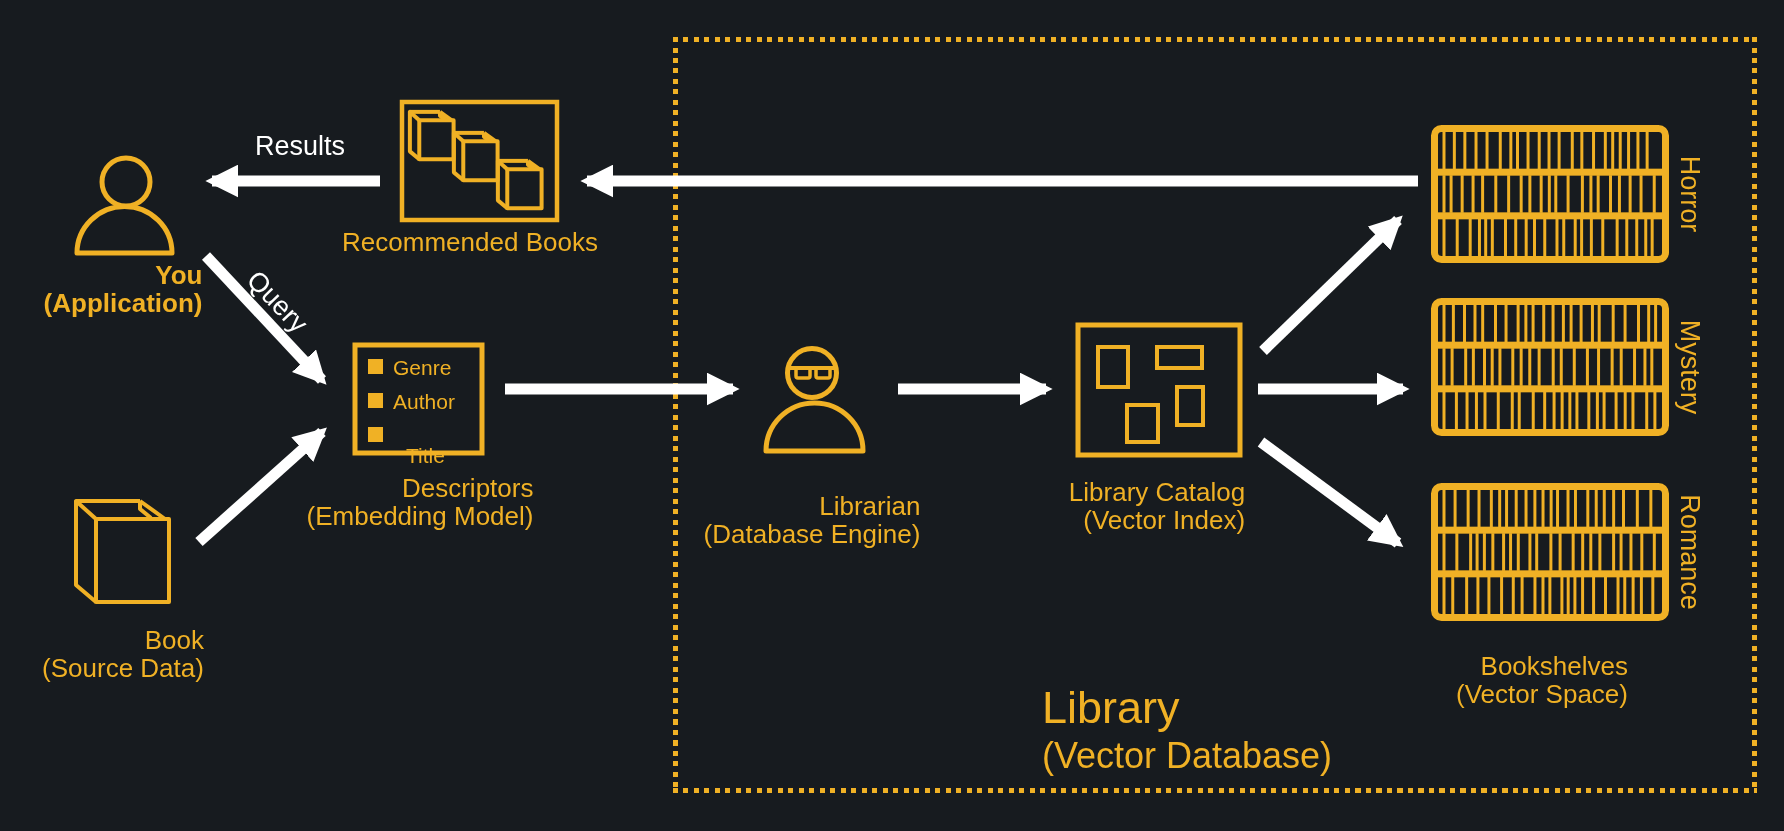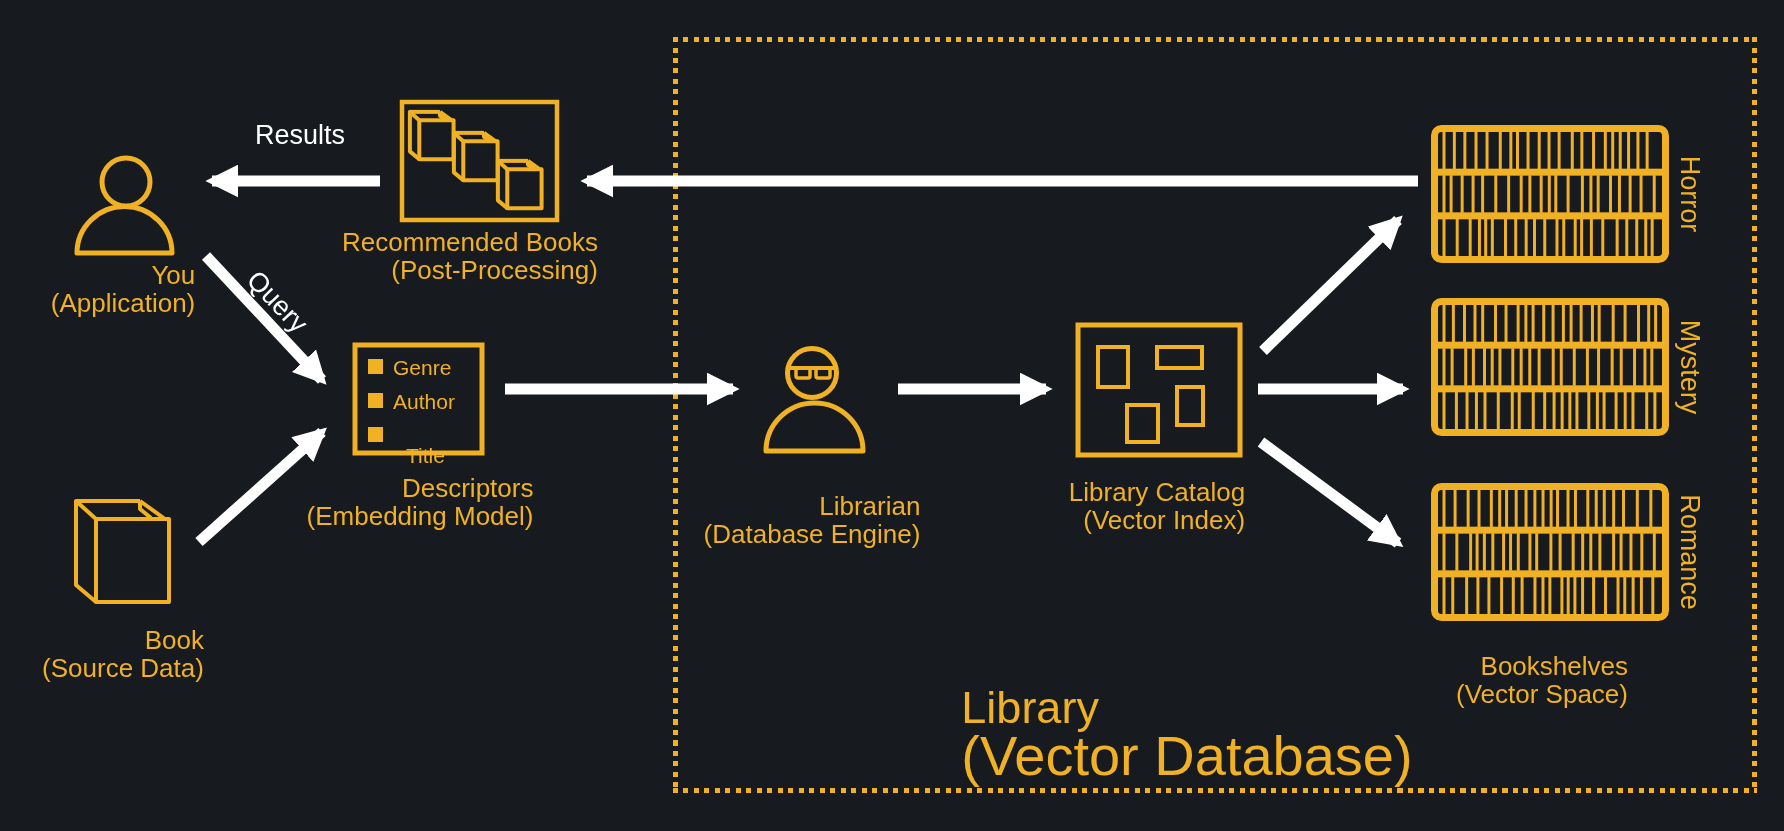--- a/index.html
+++ b/index.html
@@ -41,21 +41,21 @@
   .shelf-label{
     position:absolute;z-index:3;color:var(--accent);
     font-size:27px;white-space:nowrap;
     transform:translate(-50%,-50%) rotate(90deg);
   }
   .library-title{
     position:absolute;z-index:3;transform:translateX(-50%);
     color:var(--accent);white-space:nowrap;
     font-size:45px;line-height:48px;
   }
-  .library-title .sub{font-size:56px;}
+  .library-title .sub{font-size:36px;}
 </style>
 </head>
 <body style="background: rgb(23, 27, 31);">
 
 <div id="stage">
 
   <div>
     <div class="lb-edge lb-h" style="left:673px;top:37px;width:1084px;"></div>
     <div class="lb-edge lb-h" style="left:673px;top:788px;width:1084px;"></div>
     <div class="lb-edge lb-v" style="left:673px;top:37px;height:756px;"></div>
@@ -331,31 +331,30 @@
       <line x1="199" y1="542" x2="322" y2="432" marker-end="url(#ah)"></line>
       <line x1="505" y1="389" x2="733" y2="389" marker-end="url(#ah)"></line>
       <line x1="898" y1="389" x2="1046" y2="389" marker-end="url(#ah)"></line>
       <line x1="1263" y1="351" x2="1398" y2="220" marker-end="url(#ah)"></line>
       <line x1="1258" y1="389" x2="1403" y2="389" marker-end="url(#ah)"></line>
       <line x1="1261" y1="442" x2="1398" y2="543" marker-end="url(#ah)"></line>
       <line x1="1418" y1="181" x2="587" y2="181" marker-end="url(#ah)"></line>
     </g>
   </svg>
 
-  <div class="arrow-label" style="left:300px;top:120px;">Results</div>
+  <div class="arrow-label" style="left:300px;top:131px;">Results</div>
   <div class="arrow-label rot" style="left:277px;top:302px;">Query</div>
 
-  <div class="node-label" style="left:123px;top:261px;">
+  <div class="node-label" style="left:123px;top:261px;font-weight:bold;">
     <div>You</div>
     <div>(Application)</div>
   </div>
 
   <div class="node-label" style="left:470px;top:228px;">
     <div>Recommended Books</div>
-    <div>(Post-Processing)</div>
   </div>
 
   <div class="field-label" style="left:393px;top:357px;">Genre</div>
   <div class="field-label" style="left:393px;top:391px;">Author</div>
   <div class="field-label" style="left:393px;top:445px;margin-left:13px;">Title</div>
 
   <div class="node-label" style="left:420px;top:474px;">
     <div>Descriptors</div>
     <div>(Embedding Model)</div>
   </div>

